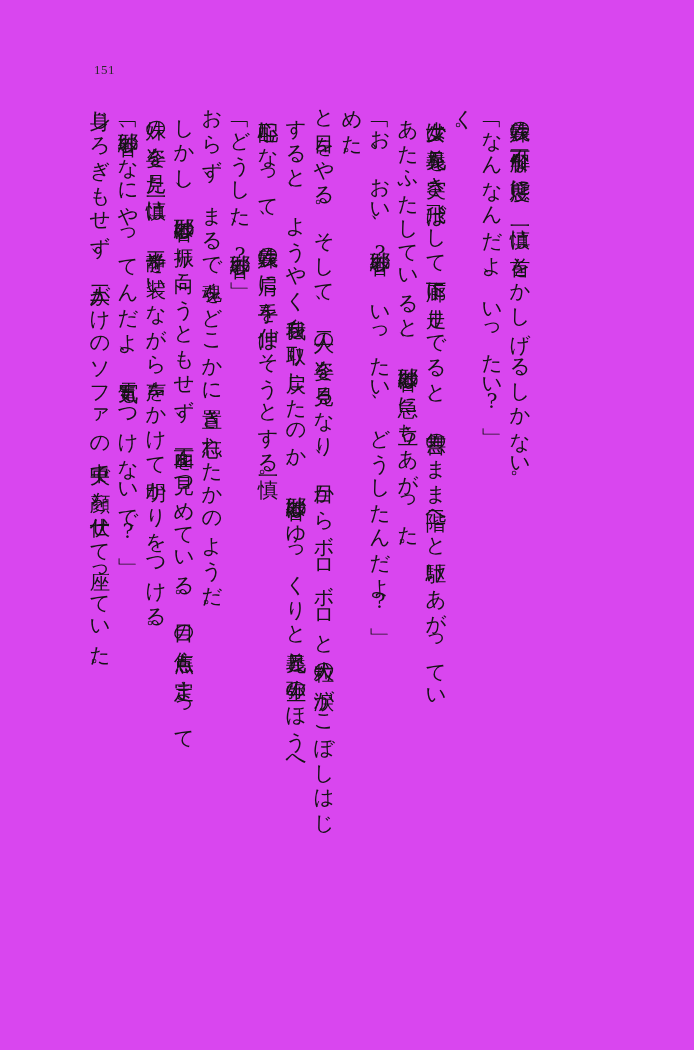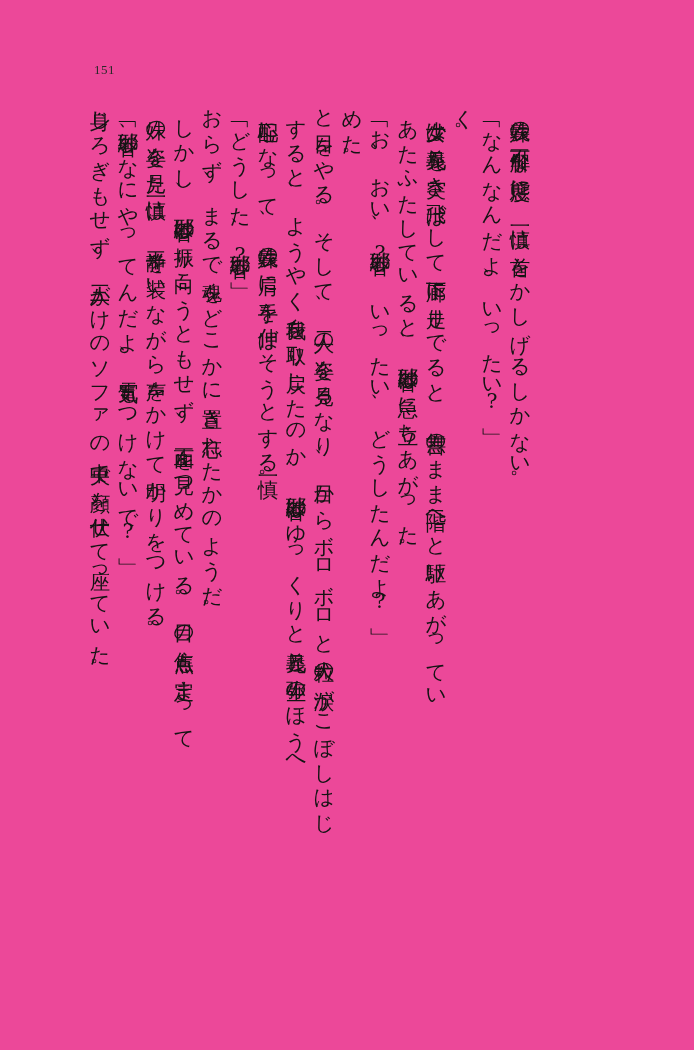--- a/index.html
+++ b/index.html
@@ -12,21 +12,21 @@
     height: 1050px;
     overflow: hidden;
     font-family: "Liberation Serif", "DejaVu Serif", serif;
     color: #1a1a1a;
   }
 
   #page {
     position: relative;
     width: 694px;
     height: 1050px;
-    background: #ec4899;
+    background: #d946ef;
     box-sizing: border-box;
   }
 
   
   #page-number {
     position: absolute;
     top: 62px;
     left: 94px;
     font-size: 13px;
     letter-spacing: 0.5px;

